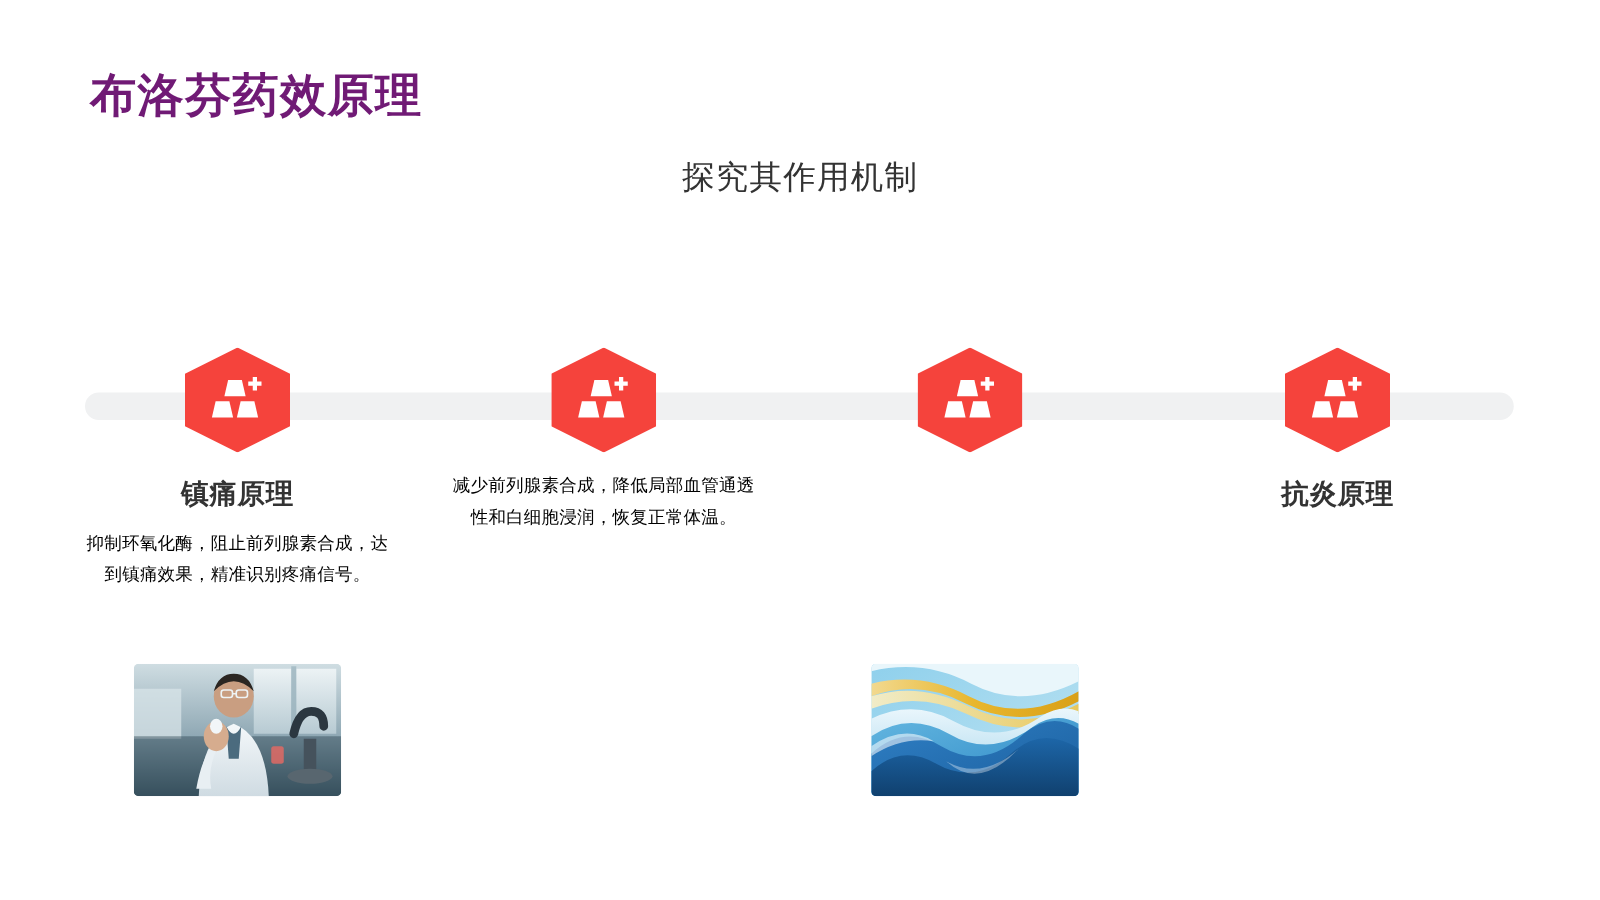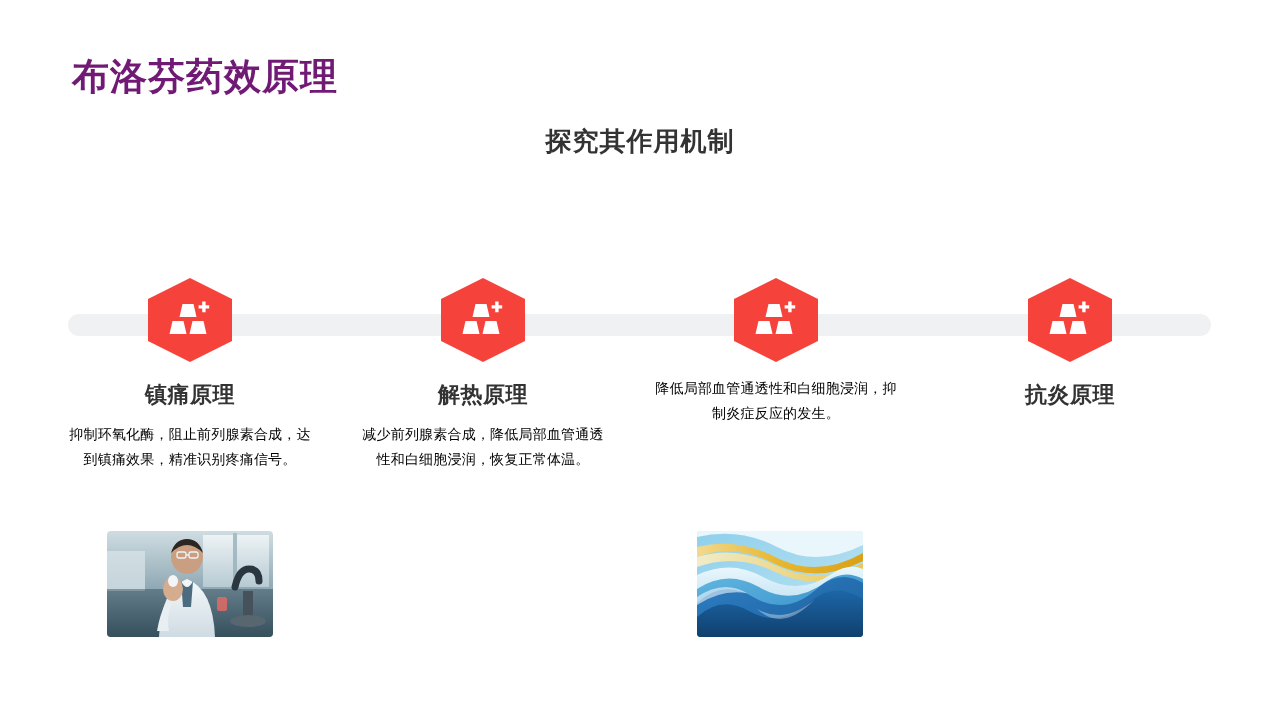--- a/index.html
+++ b/index.html
@@ -27,21 +27,21 @@
     line-height: 1.1;
     white-space: nowrap;
   }
   .page-subtitle {
     position: absolute;
     left: 0;
     right: 0;
     top: 126px;
     text-align: center;
     font-size: 26px;
-    font-weight: bold;
+    font-weight: normal;
     color: #333333;
     letter-spacing: 1px;
     line-height: 1.2;
   }
 
   
   .timeline-rail {
     position: absolute;
     left: 68px;
     top: 314px;
@@ -146,36 +146,34 @@
     <div class="hex-wrap">
       <div class="hex">
         <svg width="42" height="38" viewBox="0 0 42 38" aria-hidden="true">
           <path d="M13.5 3 H24.5 L27.5 16 H10.5 Z" fill="#ffffff"></path>
           <path d="M3.5 20 H14.5 L17.5 33 H0.5 Z" fill="#ffffff"></path>
           <path d="M23.5 20 H34.5 L37.5 33 H20.5 Z" fill="#ffffff"></path>
           <path d="M33.2 0.5 H36.6 V4.2 H40.2 V7.6 H36.6 V11.3 H33.2 V7.6 H29.6 V4.2 H33.2 Z" fill="#ffffff"></path>
         </svg>
       </div>
     </div>
-    <div class="step-title">解热原理</div>
     <div class="step-desc">减少前列腺素合成，降低局部血管通透性和白细胞浸润，恢复正常体温。</div>
   </div>
 
   <div class="step step-2">
     <div class="hex-wrap">
       <div class="hex">
         <svg width="42" height="38" viewBox="0 0 42 38" aria-hidden="true">
           <path d="M13.5 3 H24.5 L27.5 16 H10.5 Z" fill="#ffffff"></path>
           <path d="M3.5 20 H14.5 L17.5 33 H0.5 Z" fill="#ffffff"></path>
           <path d="M23.5 20 H34.5 L37.5 33 H20.5 Z" fill="#ffffff"></path>
           <path d="M33.2 0.5 H36.6 V4.2 H40.2 V7.6 H36.6 V11.3 H33.2 V7.6 H29.6 V4.2 H33.2 Z" fill="#ffffff"></path>
         </svg>
       </div>
     </div>
-    <div class="step-desc">降低局部血管通透性和白细胞浸润，抑制炎症反应的发生。</div>
   </div>
 
   <div class="step step-3">
     <div class="hex-wrap">
       <div class="hex">
         <svg width="42" height="38" viewBox="0 0 42 38" aria-hidden="true">
           <path d="M13.5 3 H24.5 L27.5 16 H10.5 Z" fill="#ffffff"></path>
           <path d="M3.5 20 H14.5 L17.5 33 H0.5 Z" fill="#ffffff"></path>
           <path d="M23.5 20 H34.5 L37.5 33 H20.5 Z" fill="#ffffff"></path>
           <path d="M33.2 0.5 H36.6 V4.2 H40.2 V7.6 H36.6 V11.3 H33.2 V7.6 H29.6 V4.2 H33.2 Z" fill="#ffffff"></path>

